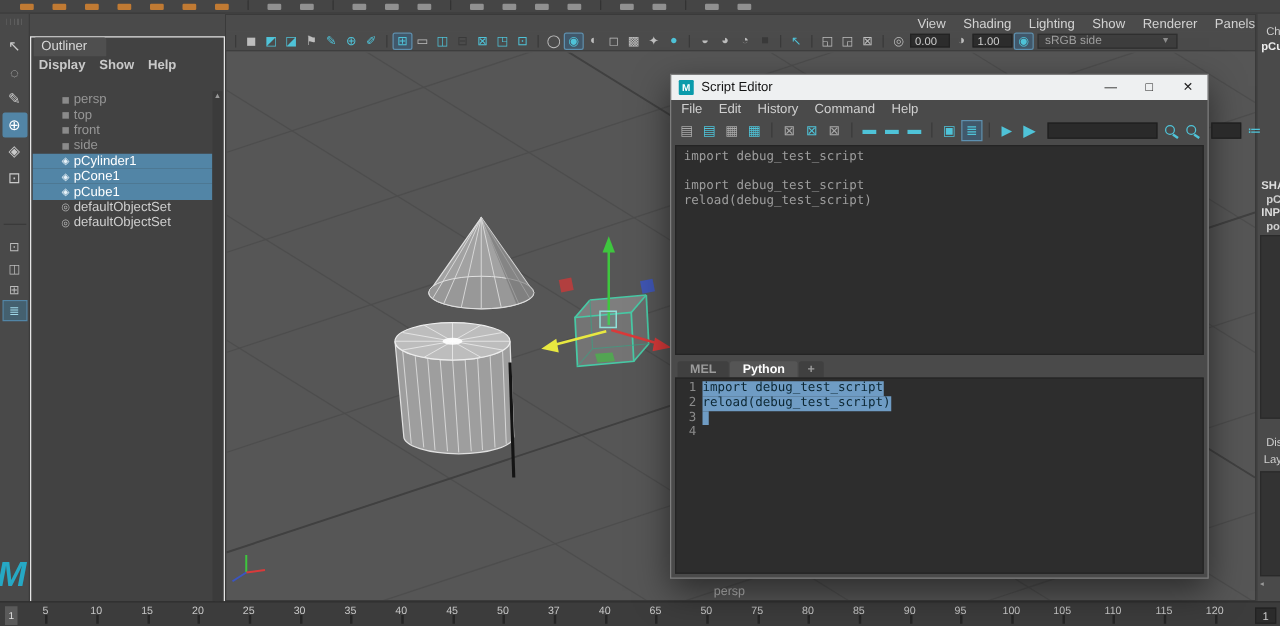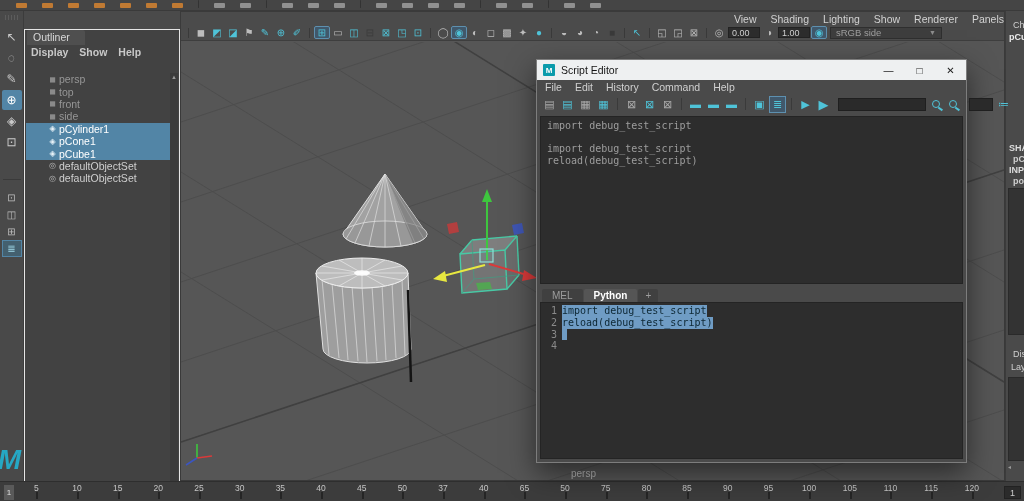--- a/index.html
+++ b/index.html
@@ -98,21 +98,21 @@
   .mag { width:8px; height:8px; border:1.5px solid #4fc3d8; border-radius:50%; position:relative; margin:0 3px; flex:0 0 auto; }
   .mag::after { content:""; position:absolute; width:5px; height:1.5px; background:#4fc3d8;
     right:-4px; bottom:-2px; transform:rotate(35deg); }
   .se-goto { width:24px; height:13px; background:#2a2a2a; border:1px solid #1f1f1f; color:#ddd;
     font-size:9px; margin-left:6px; font-family:"DejaVu Sans Mono",monospace; }
   .se-output { flex:0 0 168px; margin:2px 3px 0; background:#2d2d2d; border:1px solid #242424;
     padding:3px 6px; font:10px "DejaVu Sans Mono",monospace; color:#9d9d9d; line-height:11.5px; overflow:hidden; }
   .out-line { min-height:11.5px; white-space:pre; }
   .se-tabs { height:15px; display:flex; align-items:flex-end; gap:1px; padding-left:5px; margin-top:3px; flex:0 0 auto; }
   .se-tab { height:13px; padding:0 10px; background:#404040; color:#9c9c9c; font-size:10px;
-    display:flex; align-items:center; border-radius:2px 2px 0 0; }
+    display:flex; align-items:center; border-radius:2px 2px 0 0;font-weight:bold; }
   .se-tab.active { background:#555555; color:#ffffff; font-weight:bold;text-align:center; }
   .se-tab.plus { padding:0 7px; }
   .se-input { flex:1; margin:0 3px 3px; background:#2d2d2d; border:1px solid #242424;
     font:10px "DejaVu Sans Mono",monospace; line-height:11.8px; padding-top:2px; overflow:hidden; }
   .in-line { display:flex; }
   .lnum { width:21px; text-align:right; padding-right:5px; color:#8a8a8a; flex:0 0 auto; }
   .code { white-space:pre; color:#bdbdbd; min-height:11.8px; }
   .code.selected { background:#6f9cc4; color:#0d2733; }
   .code.cursor::after { content:""; display:inline-block; width:5px; height:11px; background:#6f9cc4; vertical-align:top; }
 

